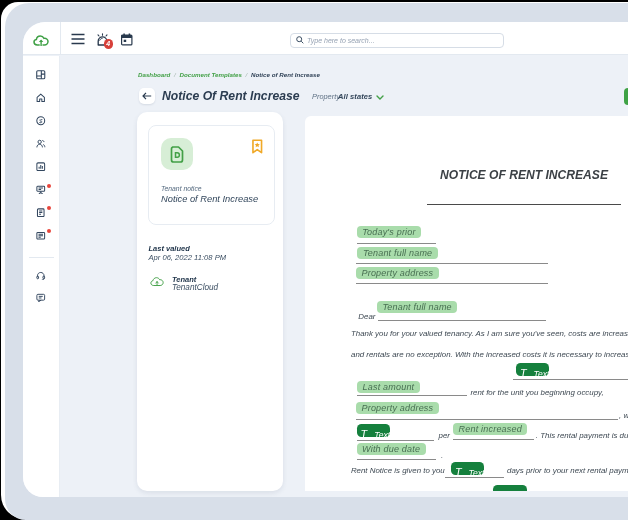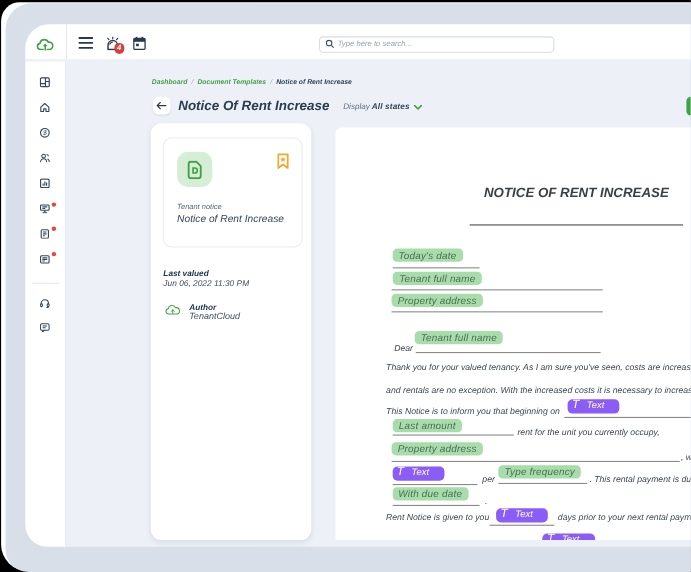--- a/index.html
+++ b/index.html
@@ -34,21 +34,21 @@
 .nri { position:absolute; left:12px; top:67.5px; font-size:9.3px; color:#33475c; }
 .lu { position:absolute; left:11.5px; top:131.5px; font-size:7.5px; font-weight:bold; color:#1d3248; }
 .lud { position:absolute; left:11.5px; top:140.5px; font-size:7.6px; color:#3c4f63; }
 .author-b { position:absolute; left:35px; top:162.5px; font-size:7.5px; font-weight:bold; color:#1d3248; }
 .author-t { position:absolute; left:35px; top:171px; font-size:8.2px; color:#3c4f63; }
 
 .page { position:absolute; left:281.5px; top:94px; width:346.5px; height:375px; background:#fff; border-radius:6px 0 0 0; overflow:hidden; font-size:7.9px; color:#3d4852; }
 .doc-title { position:absolute; left:137.5px; top:51.8px; font-size:12.1px; font-weight:bold; color:#3b4045; white-space:nowrap; }
 .doc-rule { position:absolute; left:124.5px; top:87.5px; width:194px; height:1.5px; background:#4a4a4a; }
 .pill { position:absolute; height:12px; background:#a9dcab; border-radius:4px; color:#486f52; font-size:9px; line-height:12px; padding:0 5.5px; letter-spacing:.2px; white-space:nowrap; }
-.opill { position:absolute; height:13.2px; background:#8b5cf6; border-radius:4.5px; color:#fff; font-size:8.6px; line-height:10px; padding:0 14px 0 4px; white-space:nowrap; }
+.opill { position:absolute; height:13.2px; background:#15803d; border-radius:4.5px; color:#fff; font-size:8.6px; line-height:20px; padding:0 0 0 4px; white-space:nowrap; }
 .opill b { font-size:10.8px; font-weight:normal; margin-right:7px; }
 .ul { position:absolute; height:1px; background:#8a8a8a; }
 .dtx { position:absolute; white-space:nowrap;text-align:center; }
 </style>
 </head>
 <body>
 <div class="mat"></div>
 <div class="frame"></div>
 <div class="app">
   <div class="topbar"></div>
@@ -151,21 +151,21 @@
       </g>
     </svg>
 
   <div class="crumb">Dashboard <span class="sep">/</span> Document Templates <span class="sep">/</span> <span class="cur">Notice of Rent Increase</span></div>
 
   <div class="backbtn"></div>
   <svg class="abs" style="left:119px;top:69.8px" width="10" height="8" viewBox="0 0 10 8">
     <path d="M4 0.8 L1 4 L4 7.2 M1.2 4 H9.2" stroke="#2b3c50" stroke-width="1.2" fill="none"></path>
   </svg>
   <div class="pagetitle">Notice Of Rent Increase</div>
-  <div class="display-lbl">Display</div>
+  <div class="display-lbl">Property</div>
   <div class="allstates">All states</div>
   <svg class="abs" style="left:353px;top:72.5px" width="8" height="5.5" viewBox="0 0 8 5.5">
     <path d="M1 1 L4 4 L7 1" stroke="#43a047" stroke-width="1.4" fill="none" stroke-linecap="round"></path>
   </svg>
   <div class="greenbtn"></div>
 
   <div class="lpanel">
     <div class="card">
       <div class="gsq">
         <svg style="position:absolute;left:9px;top:7.5px" width="14" height="17" viewBox="0 0 14 17">
@@ -174,64 +174,63 @@
         </svg>
       </div>
       <svg style="position:absolute;right:11.5px;top:13px" width="10.5" height="15" viewBox="0 0 11 15">
         <path d="M1 1 H10 V14 L5.5 10.7 L1 14 Z" fill="none" stroke="#f0a928" stroke-width="1.7" stroke-linejoin="round"></path>
         <path d="M5.5 3.2 L6.3 4.9 L8.2 5.1 L6.8 6.4 L7.2 8.2 L5.5 7.2 L3.8 8.2 L4.2 6.4 L2.8 5.1 L4.7 4.9 Z" fill="#f0a928"></path>
       </svg>
       <div class="tn">Tenant notice</div>
       <div class="nri">Notice of Rent Increase</div>
     </div>
     <div class="lu">Last valued</div>
-    <div class="lud">Jun 06, 2022 11:30 PM</div>
+    <div class="lud">Apr 06, 2022 11:08 PM</div>
     <svg class="abs" style="left:13px;top:162.5px" width="15" height="14" viewBox="0 0 17 13">
       <path d="M4.3 10.5 C2.3 10.5 1 9.3 1 7.7 C1 6.3 2 5.2 3.4 5 C3.7 3.1 5.3 1.6 7.3 1.6 C8.9 1.6 10.3 2.5 10.9 3.9 C11.1 3.87 11.3 3.85 11.5 3.85 C13.4 3.85 14.9 5.35 14.9 7.2 C14.9 9 13.4 10.5 11.5 10.5 Z" fill="none" stroke="#43a047" stroke-width="1.1"></path>
       <path d="M8 9.6 L8 6.4 M8 6.1 L6.6 7.7 M8 6.1 L9.4 7.7" stroke="#43a047" stroke-width="1" fill="none" stroke-linecap="round"></path>
     </svg>
-    <div class="author-b">Author</div>
+    <div class="author-b">Tenant</div>
     <div class="author-t">TenantCloud</div>
   </div>
 
   <div class="page">
       <div style="position:absolute;left:-2px;top:0;width:350px;height:100%">
     <div class="doc-title">NOTICE OF RENT INCREASE</div>
     <div class="doc-rule"></div>
 
-    <div class="pill" style="left:54.2px;top:110.3px;">Today's date</div>
+    <div class="pill" style="left:54.2px;top:110.3px;">Today's prior</div>
     <div class="ul" style="left:54.2px;top:127px;width:79.6px;"></div>
     <div class="pill" style="left:54.9px;top:131.1px;">Tenant full name</div>
     <div class="ul" style="left:53.5px;top:147px;width:192px;"></div>
     <div class="pill" style="left:53.5px;top:151.2px;">Property address</div>
     <div class="ul" style="left:53.5px;top:167px;width:192px;"></div>
 
     <div class="dtx" style="left:55.8px;top:196.3px;">Dear</div>
     <div class="pill" style="left:74.4px;top:184.9px;">Tenant full name</div>
     <div class="ul" style="left:75.5px;top:203.6px;width:167.5px;"></div>
 
     <div class="dtx" style="left:48.5px;top:212.7px;">Thank you for your valued tenancy. As I am sure you've seen, costs are increasi</div>
     <div class="dtx" style="left:48.5px;top:234.4px;">and rentals are no exception. With the increased costs it is necessary to increas</div>
 
-    <div class="dtx" style="left:48.5px;top:252.7px;">This Notice is to inform you that beginning on</div>
     <div class="opill" style="left:213.4px;top:246.6px;"><b>T</b>Text</div>
     <div class="ul" style="left:210.3px;top:262.8px;width:138.2px;"></div>
 
     <div class="pill" style="left:54.6px;top:264.8px;">Last amount</div>
     <div class="ul" style="left:54.6px;top:279.4px;width:110.2px;"></div>
-    <div class="dtx" style="left:167.9px;top:272.4px;">rent for the unit you currently occupy,</div>
+    <div class="dtx" style="left:167.9px;top:272.4px;">rent for the unit you beginning occupy,</div>
 
     <div class="pill" style="left:53.5px;top:286.3px;">Property address</div>
     <div class="ul" style="left:53.5px;top:303.2px;width:261.7px;"></div>
     <div class="dtx" style="left:316.5px;top:295.3px;">, will</div>
 
     <div class="opill" style="left:54.1px;top:307.8px;"><b>T</b>Text</div>
     <div class="ul" style="left:54.1px;top:324.2px;width:77.4px;"></div>
     <div class="dtx" style="left:136px;top:315.1px;">per</div>
-    <div class="pill" style="left:150.6px;top:307.1px;">Type frequency</div>
+    <div class="pill" style="left:150.6px;top:307.1px;">Rent increased</div>
     <div class="ul" style="left:150.5px;top:323.3px;width:80.6px;"></div>
     <div class="dtx" style="left:233.3px;top:315.1px;">. This rental payment is due</div>
 
     <div class="pill" style="left:54.1px;top:326.6px;">With due date</div>
     <div class="ul" style="left:54.1px;top:343.2px;width:79.7px;"></div>
     <div class="dtx" style="left:138.5px;top:335.4px;">.</div>
 
     <div class="dtx" style="left:48.4px;top:349.8px;">Rent Notice is given to you</div>
     <div class="opill" style="left:148.4px;top:345.6px;"><b>T</b>Text</div>
     <div class="ul" style="left:142.6px;top:360.8px;width:59px;"></div>

